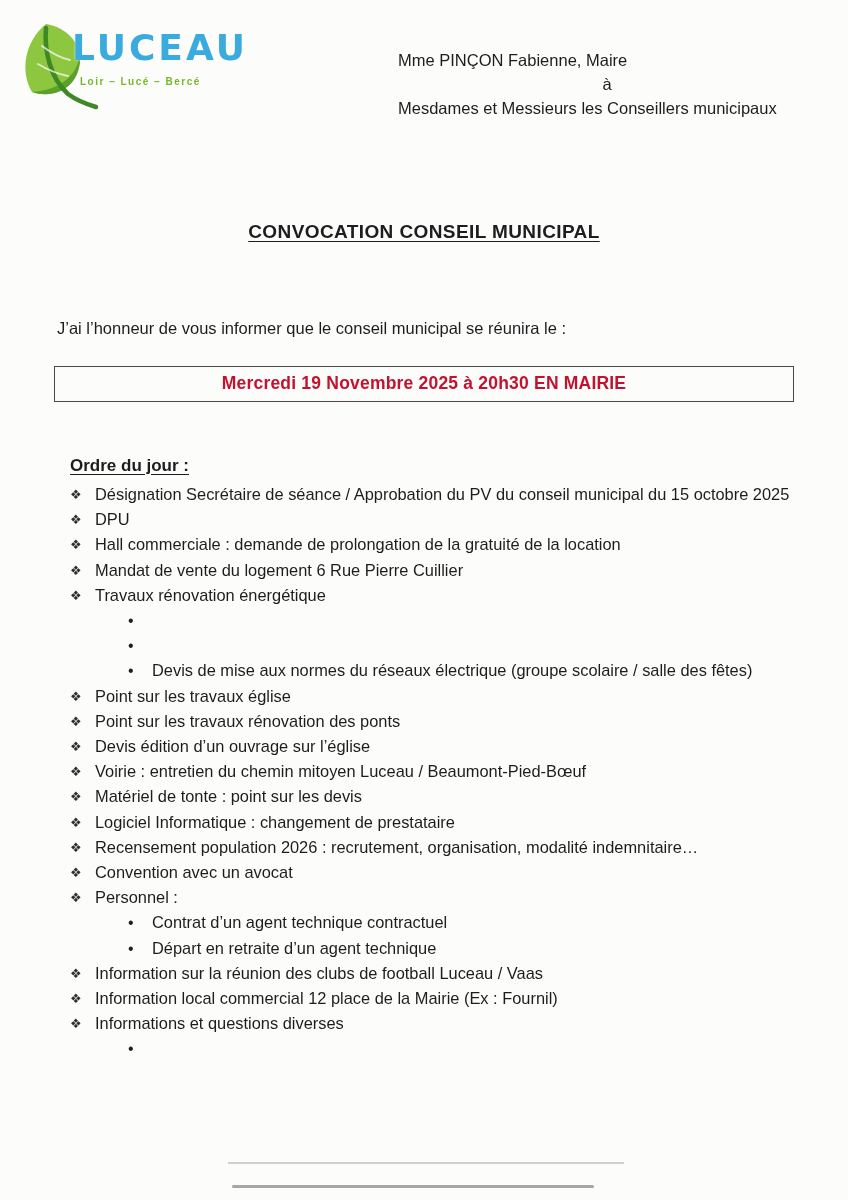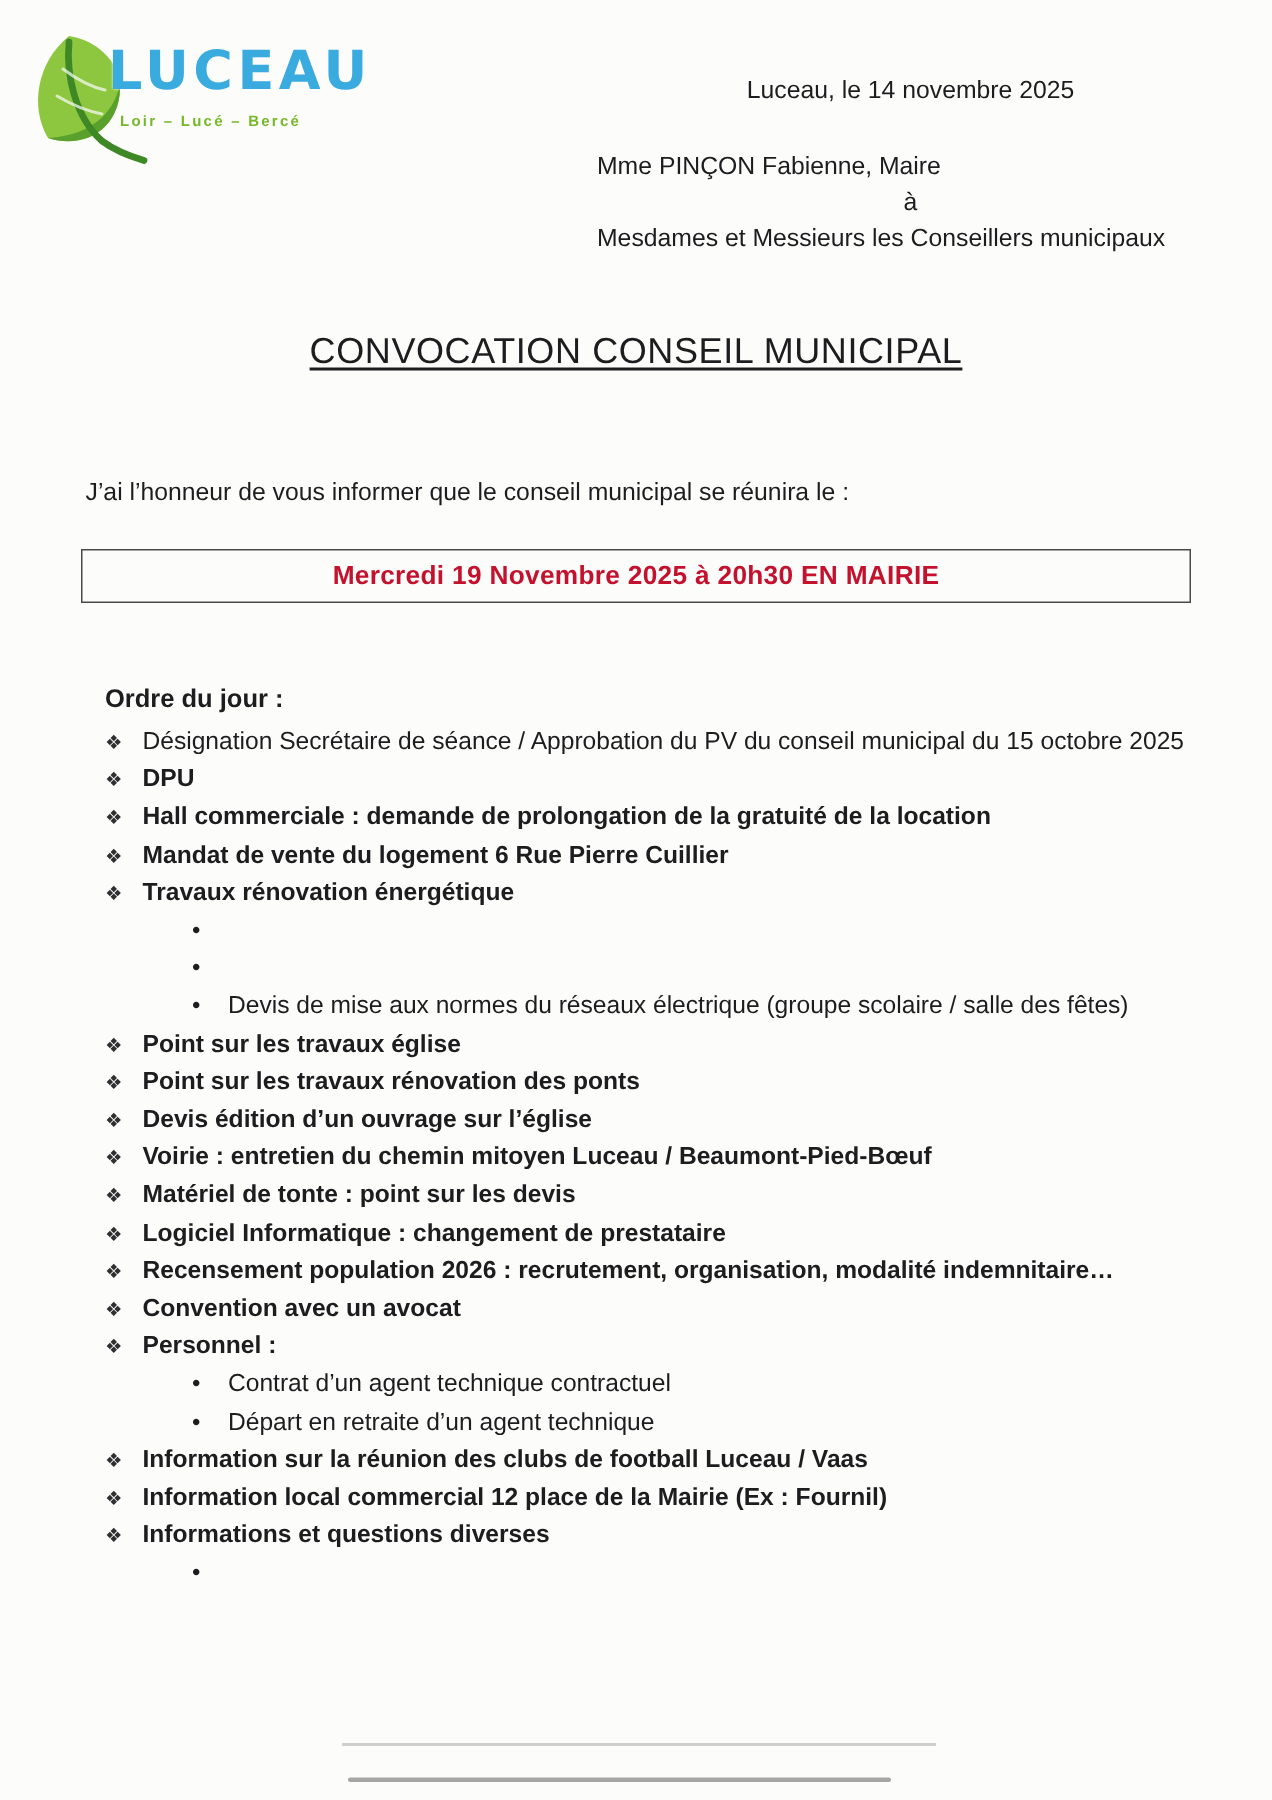--- a/index.html
+++ b/index.html
@@ -33,41 +33,41 @@
     font-size:16.5px; line-height:24px;
   }
   .place-date { text-align:center; margin-bottom:27px; }
   .sender { text-align:left; }
   .to-line { text-align:center; }
   .recipients { text-align:left; }
 
   
   .doc-title {
     position:absolute; top:221px; left:0; width:100%;
-    text-align:center; font-size:24px; font-weight:400; letter-spacing:0.4px;
+    text-align:center; font-size:19px; font-weight:700; letter-spacing:0.4px;
     text-decoration:underline; text-underline-offset:3px;
   }
   .intro { position:absolute; left:57px; top:319px; font-size:16.5px; }
   .banner {
     position:absolute; left:54px; right:54px; top:366px;
     border:1px solid #4a4a4a; padding:6px 0 7px; text-align:center;
     background:transparent;
   }
   .banner-text { color:var(--accent-red,#c8102e); font-weight:700; font-size:17.5px; letter-spacing:0.2px; }
 
   
   .agenda-heading {
     position:absolute; left:70px; top:456px;
     font-size:17px; font-weight:700;
-    text-underline-offset:3px;
+    text-decoration:underline; text-underline-offset:3px;
   }
   .agenda-list { position:absolute; left:70px; top:482px; width:752px; font-size:16.4px; line-height:25.2px; }
   .agenda-item { display:flex; }
   .agenda-item .marker { flex:0 0 25px; font-size:13px; color:#2f2f31; }
-  .agenda-item.bold .item-text { font-weight:700; }
+  .agenda-item.bold .item-text { font-weight:400; }
   .agenda-sub { display:flex; padding-left:58px; }
   .agenda-sub .marker { flex:0 0 24px; font-size:16px; color:#1d1d1f; }
   .item-text { flex:1; }
 
   
   .artifact-1 { position:absolute; left:228px; top:1162px; width:396px; height:2px; background:#cfcfcd; }
   .artifact-2 { position:absolute; left:232px; top:1185px; width:362px; height:3px; background:#a6a6a4; border-radius:2px; }
 </style>
 </head>
 <body>
@@ -79,21 +79,20 @@
       <path d="M30,4 C8,22 4,52 16,72 C40,80 66,66 64,34 C60,16 44,6 30,4 Z" fill="#8dc63f"></path>
       <path d="M16,72 C40,80 66,66 64,34 C62,52 48,70 16,72 Z" fill="#5aa02c"></path>
       <path d="M30,8 C28,30 34,58 52,74 C60,80 70,84 80,87" stroke="#3e8926" stroke-width="4.5" fill="none" stroke-linecap="round"></path>
       <path d="M26,26 C34,32 44,38 54,40 M22,44 C32,50 42,54 52,56" stroke="#fcfcfb" stroke-width="2" fill="none" stroke-linecap="round" opacity="0.7"></path>
     </svg>
     <div class="logo-word">LUCEAU</div>
     <div class="logo-tagline">Loir – Lucé – Bercé</div>
   </div>
 
   <div class="header-right">
-    <div class="place-date">Luceau, le 14 novembre 2025</div>
     <div class="sender">Mme PINÇON Fabienne, Maire</div>
     <div class="to-line">à</div>
     <div class="recipients">Mesdames et Messieurs les Conseillers municipaux</div>
   </div>
 
   <h1 class="doc-title">CONVOCATION CONSEIL MUNICIPAL</h1>
 
   <p class="intro">J’ai l’honneur de vous informer que le conseil municipal se réunira le :</p>
 
   <div class="banner">

